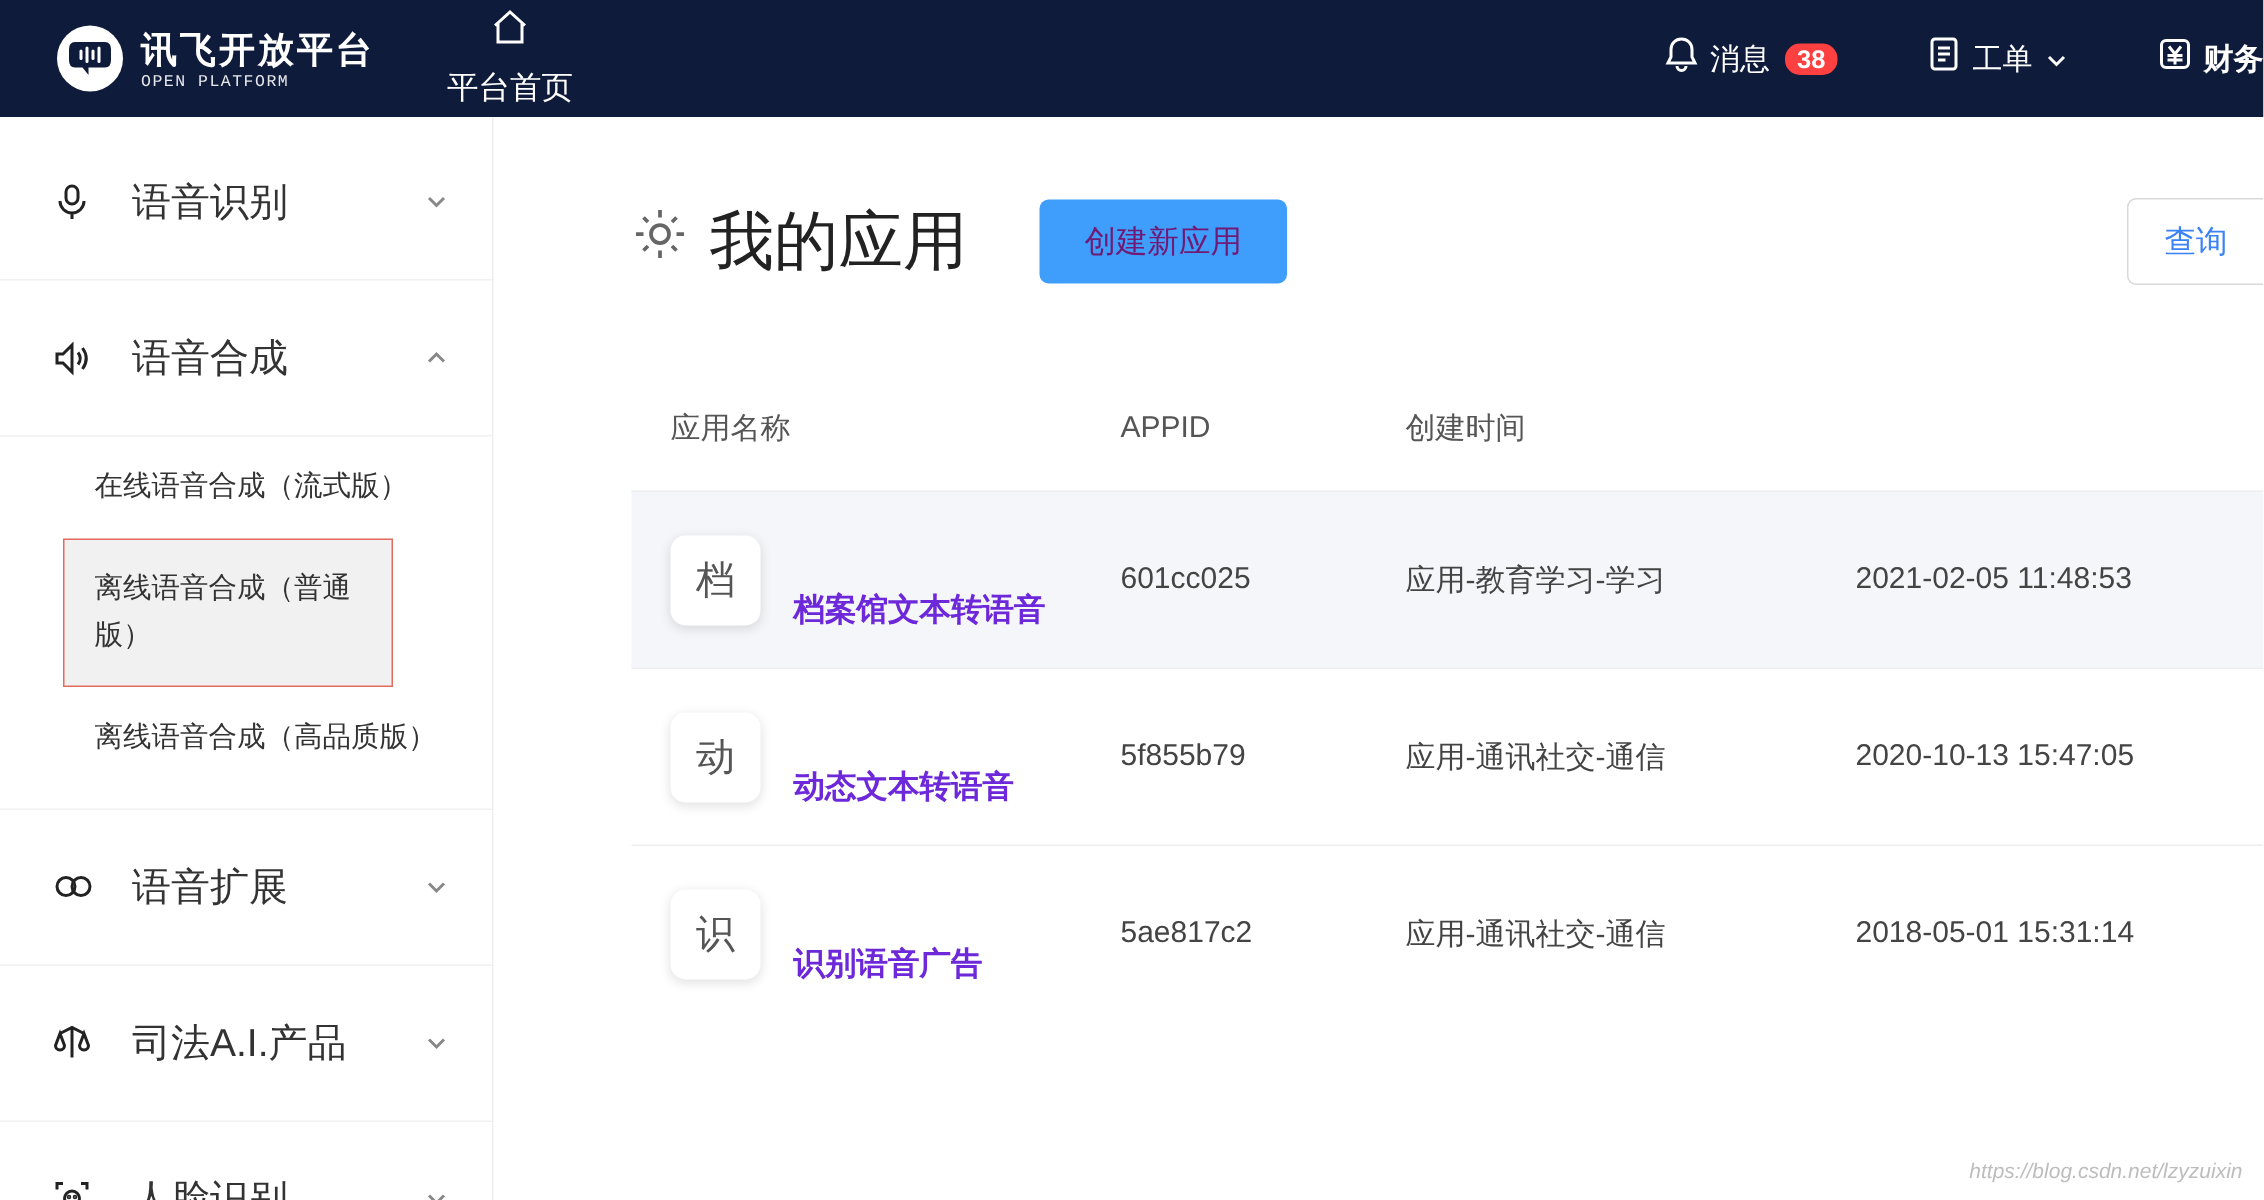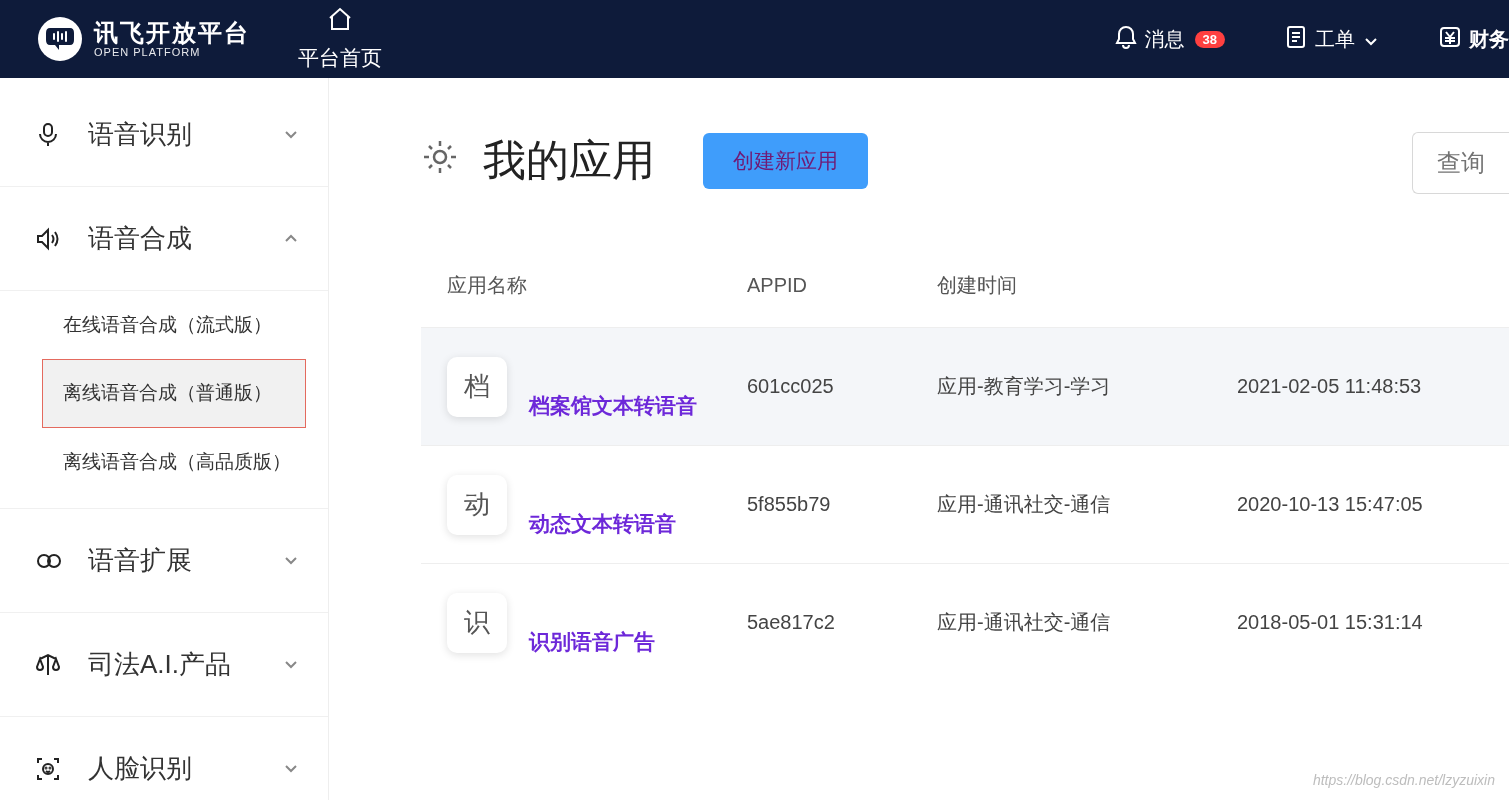--- a/index.html
+++ b/index.html
@@ -14,21 +14,21 @@
   }
   
   .header {
     height: 78px;
     background: #0e1b3a;
     display: flex;
     align-items: center;
     color: #fff;
     padding-left: 38px;
   }
-  .logo-block { display: flex; align-items: center; gap: 12px; }
+  .logo-block { display: flex; align-items: flex-end; gap: 12px; font-family: Liberation Mono, monospace; }
   .logo-mark {
     width: 44px; height: 44px;
     background: #fff; border-radius: 50%;
     display: flex; align-items: center; justify-content: center;
     color: #0e1b3a;
   }
   .logo-mark svg { display: block; }
   .logo-text { display: flex; flex-direction: column; line-height:1.1;}
   .logo-cn { font-size: 24px; font-weight: 600; letter-spacing: 2px; }
   .logo-en { font-size: 11px; letter-spacing: 1px; opacity: .9; }
@@ -38,21 +38,21 @@
   }
   .header-right {
     margin-left: auto;
     display: flex; align-items: center; gap: 60px;
     padding-right: 0;
     font-size: 20px;
   }
   .hdr-item { display: flex; align-items: center; gap: 8px; cursor: pointer; }
   .badge {
     background: #ff4040;
-    color:#fff; font-size:13px; font-weight:600;
+    color:#fff; font-size:17px; font-weight:600;
     border-radius: 10px;
     padding: 2px 8px;
     line-height:1;
     margin-left:2px;
   }
   .chev { width:16px; height:16px; }
   
   .layout { display: flex; height: calc(100% - 78px); }
   .sidebar {
     width: 329px;
@@ -80,39 +80,39 @@
     font-size: 19px;
     line-height: 1.6;
     color:#333;
     cursor:pointer;
     border: 1px solid transparent;
   }
   .sb-subitem.active {
     background:#f1f1f1;
     border:1px solid #e46a5e;
     margin-left:42px; padding-left:20px;
-    width: 264px;
+    width: 220px;
   }
   
   .main { flex:1; padding: 54px 0 0 92px; position:relative; overflow:hidden;}
   .title-row { display:flex; align-items:center; gap: 48px;}
   .title-row .gear { color:#666;}
-  .title-row h1 { font-size: 43px; font-weight:500; color:#222; display:flex; align-items:center; gap:24px;}
+  .title-row h1 { font-size: 43px; font-weight:500; color:#222; display:flex; align-items:center; gap:14px;}
   .btn-primary {
     background:#3f9dfb; color:#701a75;
     border:none; border-radius:6px;
     font-size:21px; padding: 14px 30px;
     cursor:pointer;
   }
   .btn-query {
     position:absolute; top:54px; right:0;
     border:1px solid #d8d8d8; border-right:none;
     border-radius:6px 0 0 6px;
-    font-size:24px; padding:14px 24px;
-    background:#fff; color:#737373; cursor:pointer;
+    font-size:21px; padding:14px 24px;
+    background:#fff; color:#3b82f6; cursor:pointer;
   }
   .table { margin-top: 82px; width: 1100px;}
   .thead, .trow {
     display:grid;
     grid-template-columns: 300px 190px 300px 300px;
     align-items:center;
   }
   .thead { font-size:20px; color:#555; padding: 0 0 0 26px; }
   .tbody { margin-top: 28px;}
   .trow {

